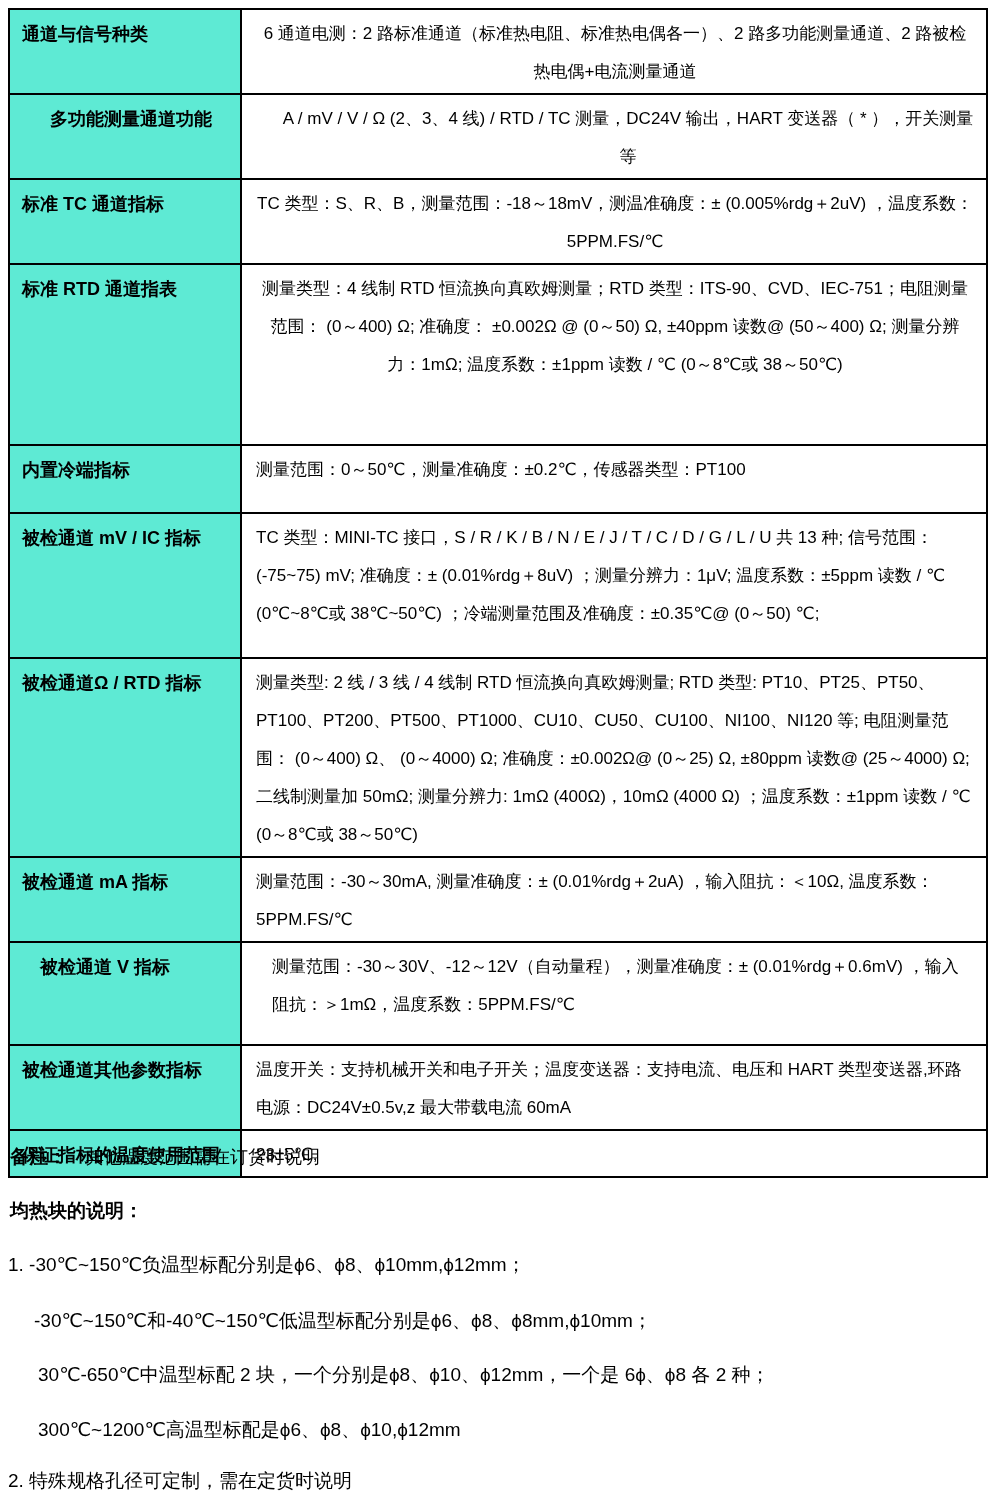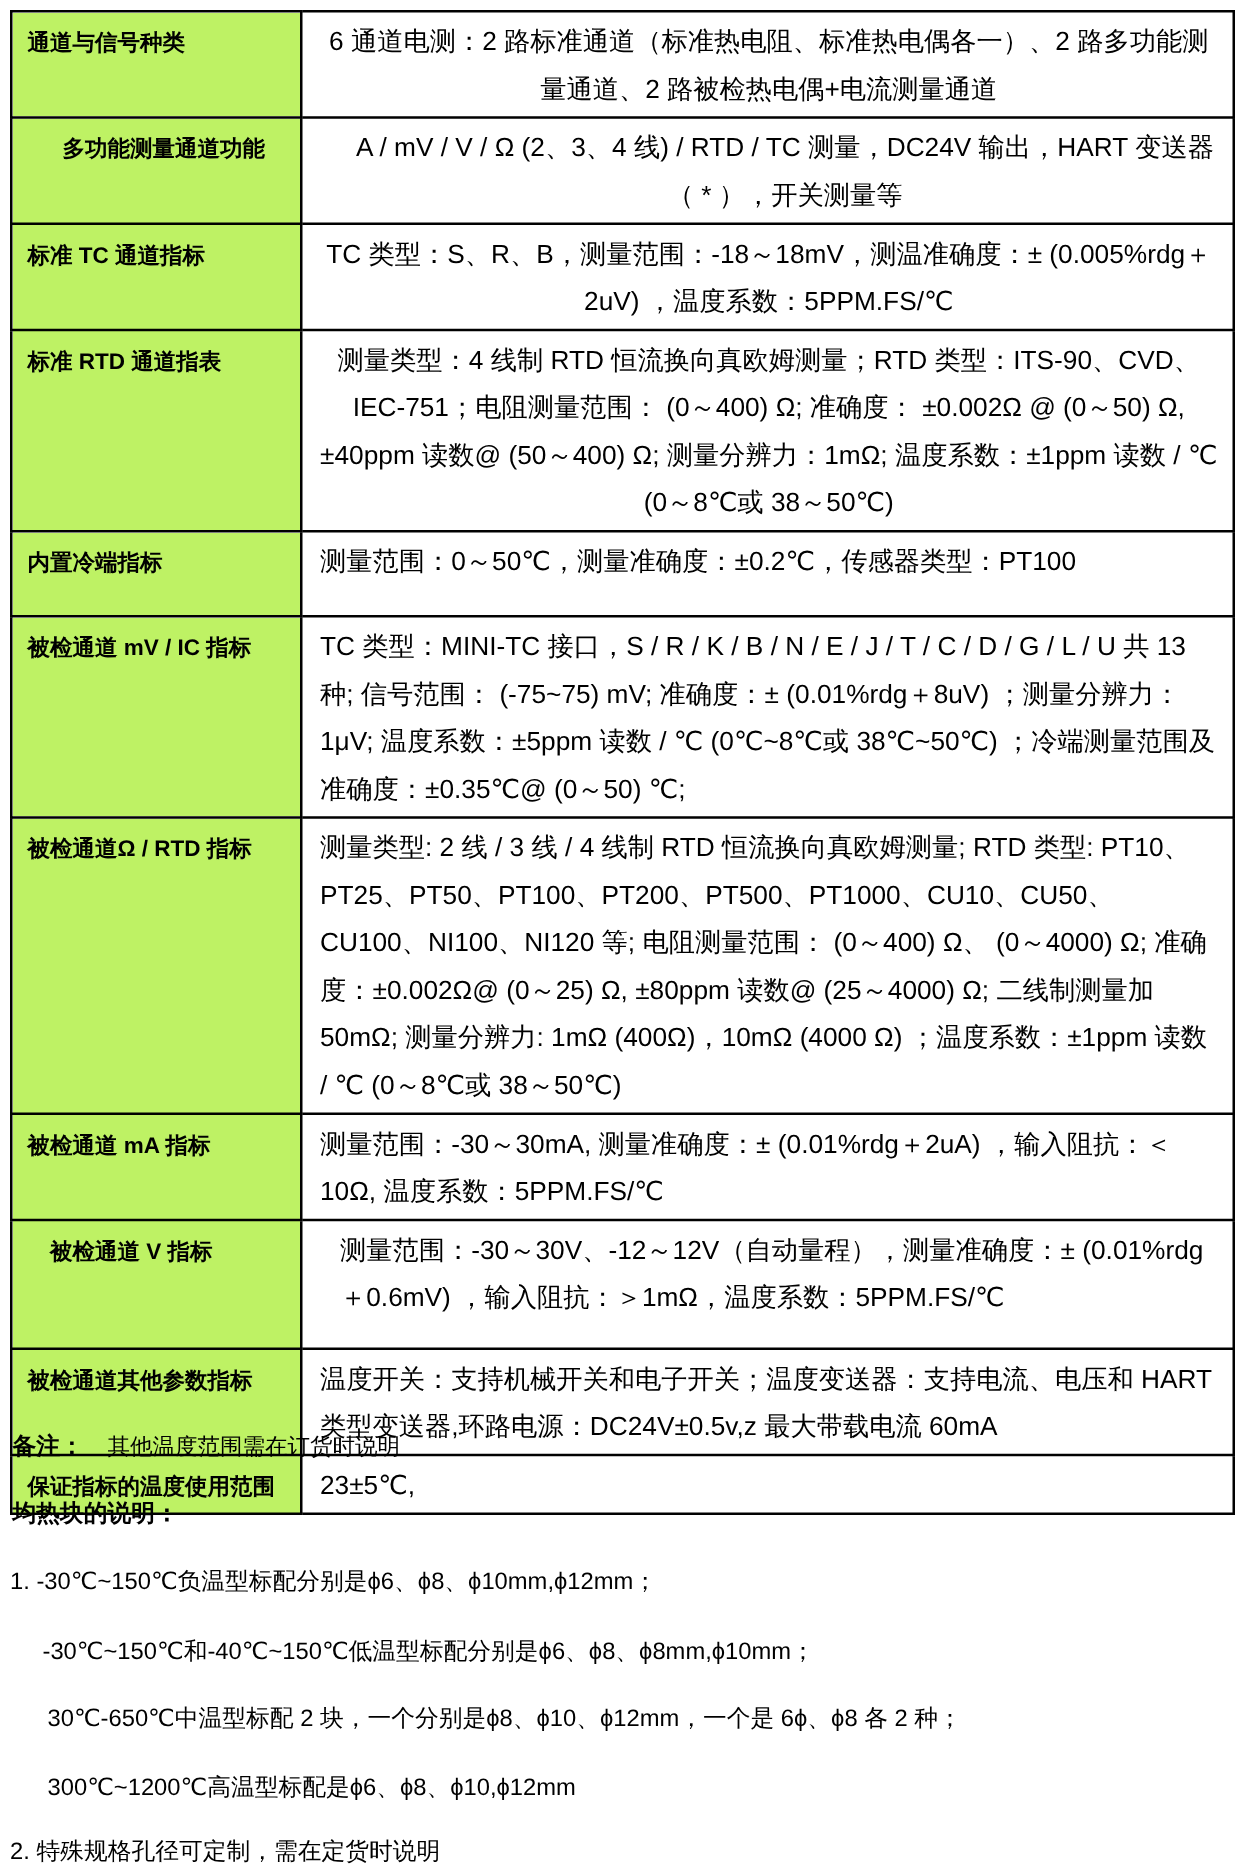--- a/index.html
+++ b/index.html
@@ -13,37 +13,37 @@
     position: absolute; left: 8px; top: 8px; width: 980px;
     border-collapse: collapse; table-layout: fixed;
   }
   .spec-table td {
     border: 2px solid #000000;
     vertical-align: top;
     overflow: hidden;
   }
   td.label-cell {
     width: 232px;
-    background: #bef264;
+    background: #5eead4;
     font-weight: bold;
     font-size: 18px;
     line-height: 26px;
     padding: 11px 8px 0 12px;
   }
   td.value-cell {
-    font-size: 21px;
+    font-size: 17px;
     line-height: 38px;
     padding: 5px 12px 2px 14px;
     text-align: left;
   }
   td.value-cell.va-center { text-align: center; }
   tr.r0 td { height: 85px; }
   tr.r1 td { height: 84px; padding-left: 40px; }
   tr.r2 td { height: 78px; }
-  tr.r3 td { height: 142px; }
+  tr.r3 td { height: 181px; }
   tr.r4 td { height: 68px; }
   tr.r5 td { height: 145px; }
   tr.r6 td { height: 190px; }
   tr.r7 td { height: 82px; }
   tr.r8 td { height: 103px; padding-left: 30px; }
   tr.r9 td { height: 74px; }
   tr.r10 td { height: 47px; margin-top: 44px; }
   .note-line { position: absolute; white-space: nowrap; }
   .remark-line { left: 10px; top: 1144px; font-size: 18px; }
   .remark-line .remark-label { font-weight: bold; font-size: 19px; }

